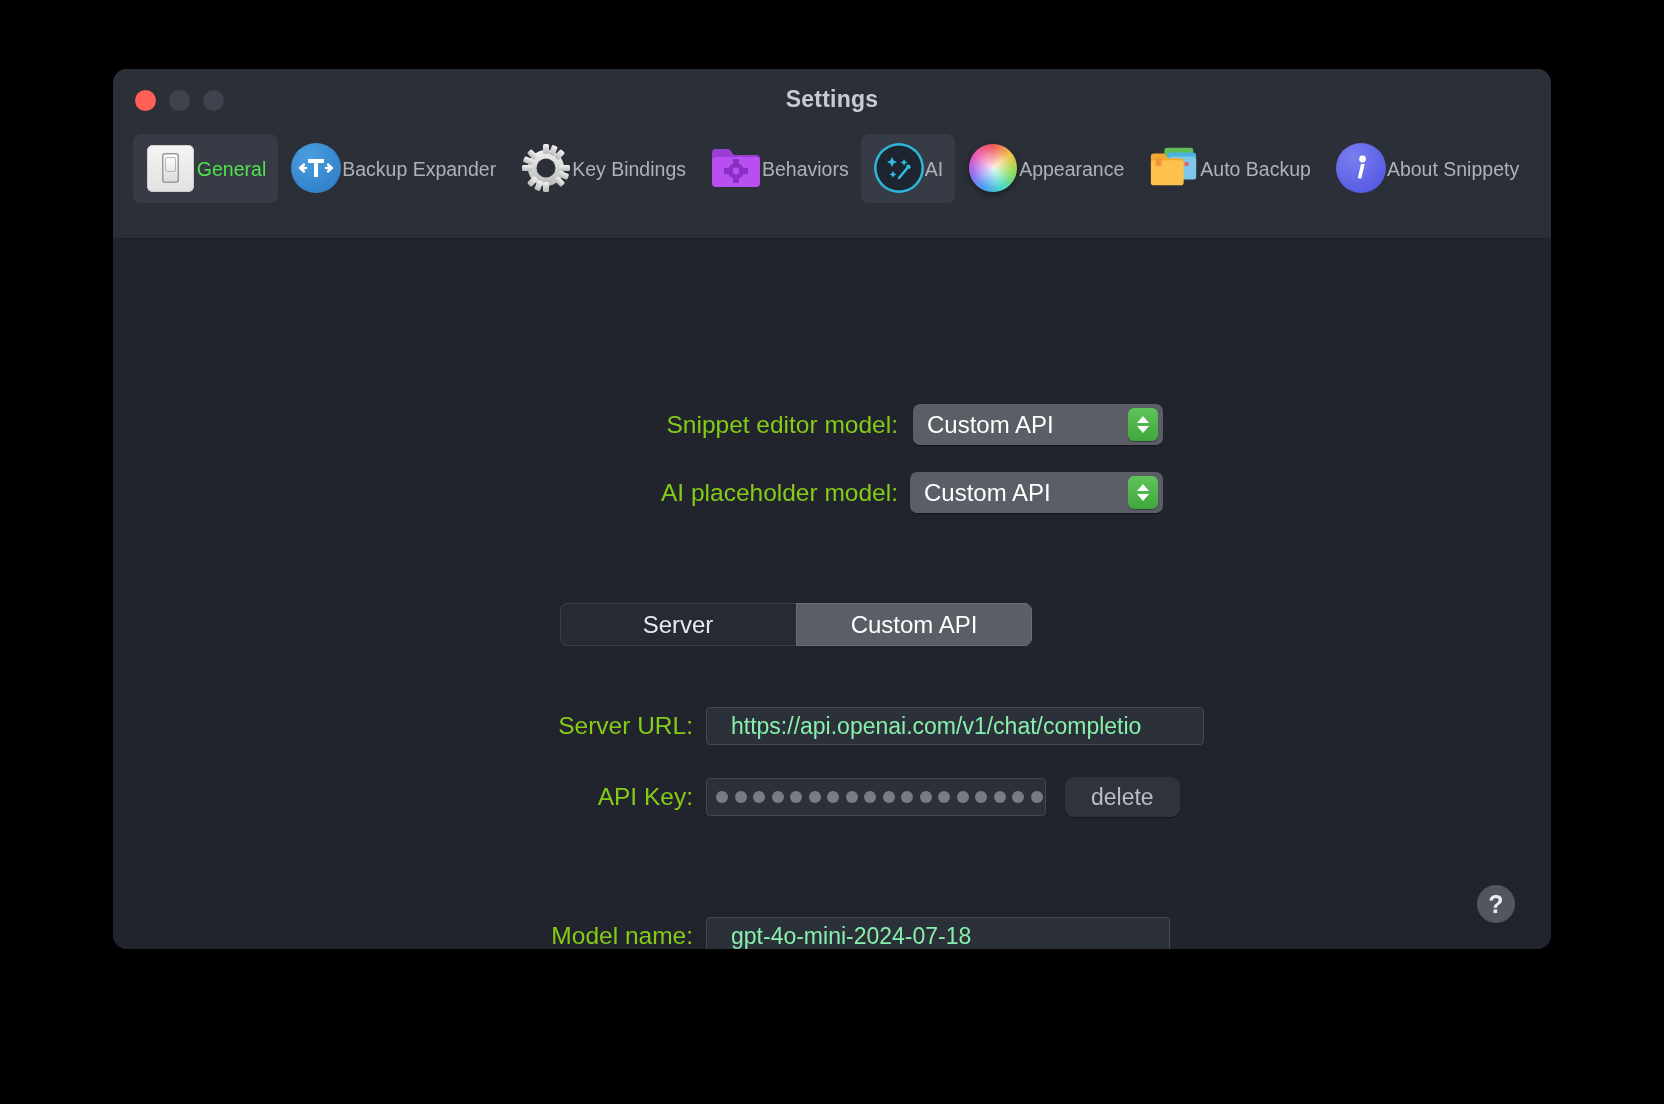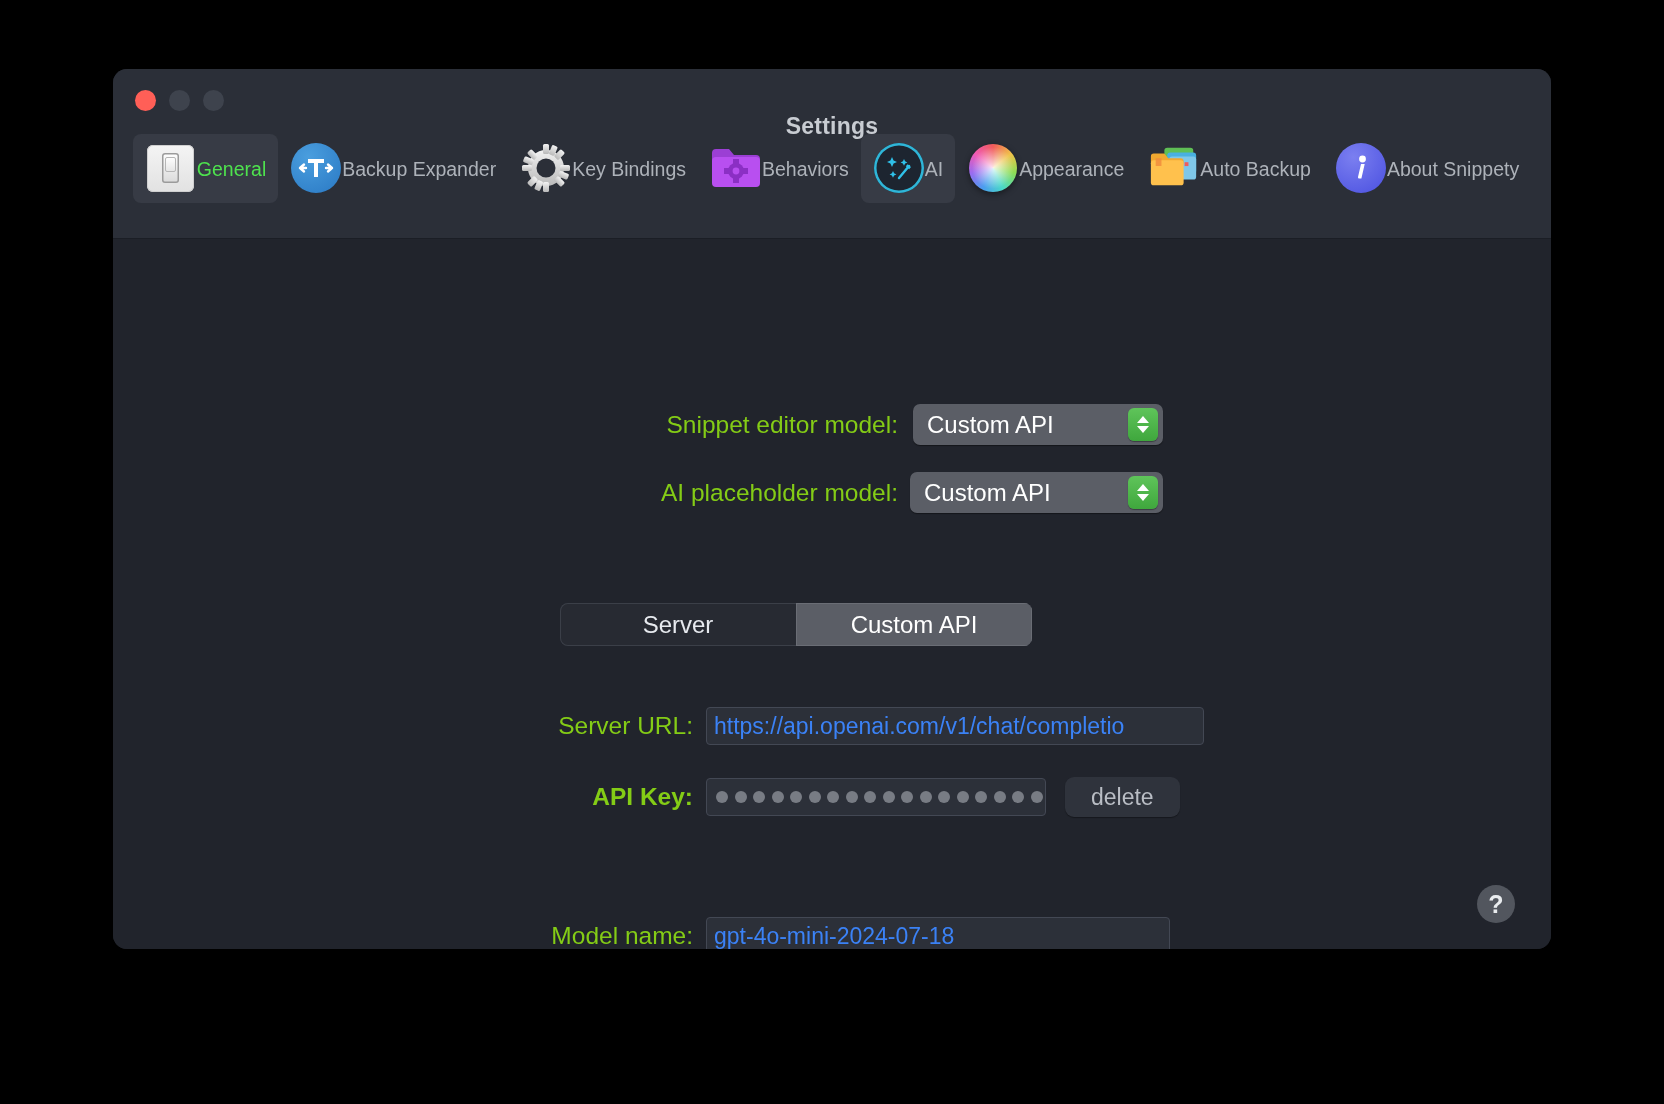--- a/index.html
+++ b/index.html
@@ -40,21 +40,20 @@
   .light.min   { background: #3e434d; }
   .light.zoom  { background: #3e434d; }
   #win-title {
     position: absolute;
     left: 0; right: 0; top: 17px;
     text-align: center;
     color: #c8ccd2;
     font-size: 23px;
     font-weight: bold;
     letter-spacing: .2px;
-    margin-top: 27px;
   }
 
   
   #toolbar {
     height: 107px;
     background: #2b2f38;
     border-bottom: 1px solid #1b1e25;
     display: flex;
     align-items: flex-start;
     justify-content: center;
@@ -213,22 +212,22 @@
   .seg.active { background: #5b5e66; color: #ffffff; box-shadow: inset 0 0 0 1px #6a6d75; }
 
   
   .tfield {
     background: #2c3039;
     border: 1px solid #434854;
     border-radius: 4px;
     height: 38px;
     display: flex;
     align-items: center;
-    padding: 0 7px;
-    color: #3b82f6;
+    padding: 0 24px;
+    color: #86efac;
     font-size: 23px;
     overflow: hidden;
     white-space: nowrap;
     cursor: text;
     text-align: right;
   }
   .tfield.secure { justify-content: flex-start; gap: 6.5px; padding-left: 9px; }
   .dot { width: 12px; height: 12px; border-radius: 50%; background: #787c84; flex: 0 0 auto; }
 
   .pushbtn {
@@ -434,21 +433,21 @@
       <div class="seg active">Custom API</div>
     </div>
 
     <div class="form-row" style="left:0; top:468px; width:1220px;">
       <div class="flabel" style="width:580px;">Server URL:</div>
       <div style="width:13px;"></div>
       <div class="tfield" style="width:498px;">https://api.openai.com/v1/chat/completio</div>
     </div>
 
     <div class="form-row" style="left:0; top:538px; width:1220px;">
-      <div class="flabel" style="width:580px;font-weight:bold;">API Key:</div>
+      <div class="flabel" style="width:580px;">API Key:</div>
       <div style="width:13px;"></div>
       <div class="tfield secure" style="width:340px;" id="apikey-field">
           <span class="dot"></span>
           <span class="dot"></span>
           <span class="dot"></span>
           <span class="dot"></span>
           <span class="dot"></span>
           <span class="dot"></span>
           <span class="dot"></span>
           <span class="dot"></span>

